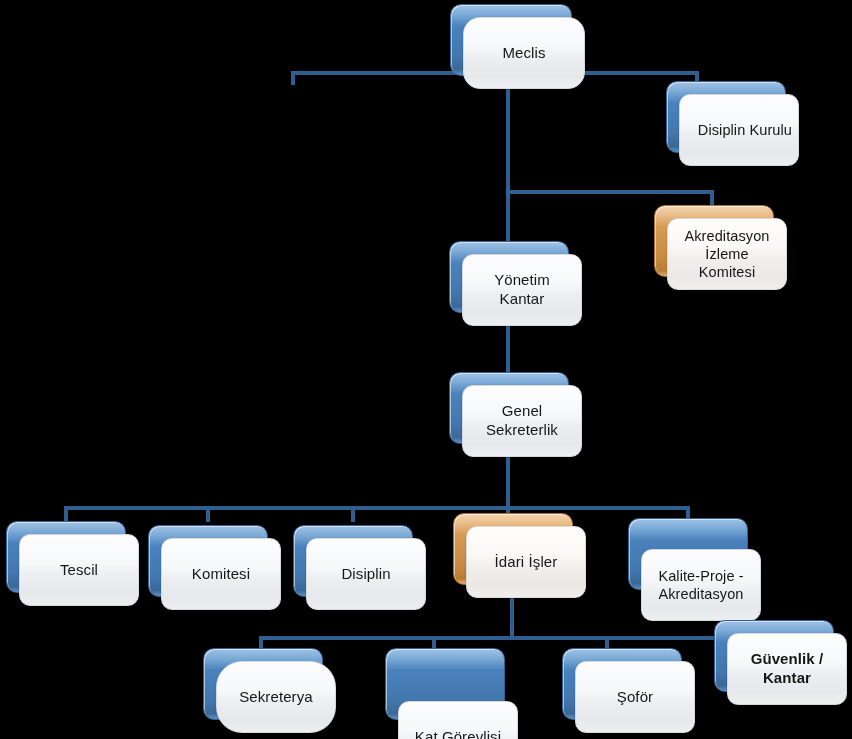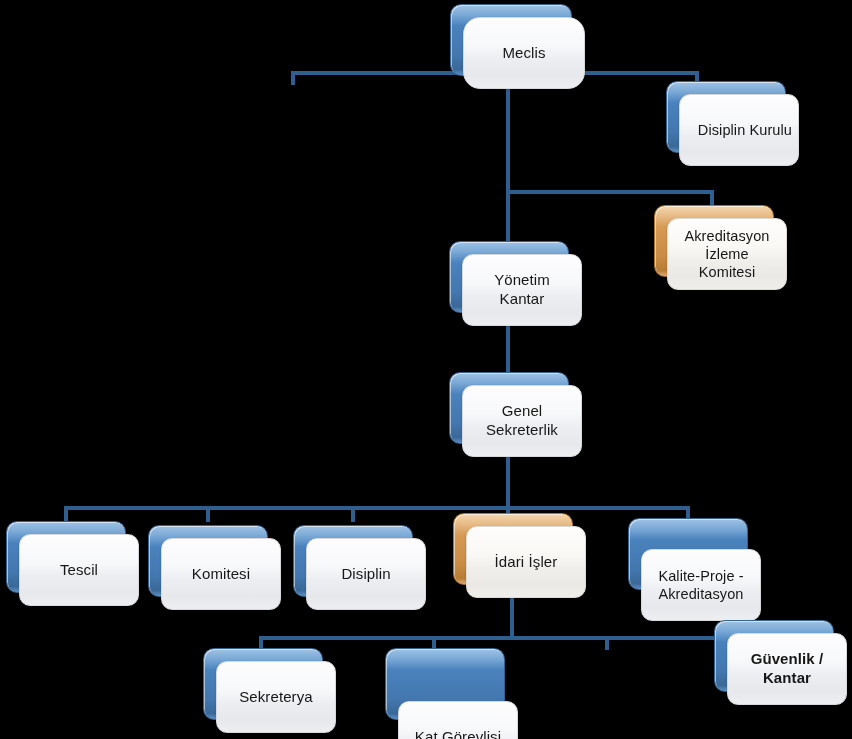--- a/index.html
+++ b/index.html
@@ -182,32 +182,38 @@
   <div class="node blue" style="left:628px; top:518px; width:120px; height:72px;">
     <div class="back"></div>
     <div class="front" style="left:13px; top:13px; width:120px; height:72px;margin-top:18px;">
       <span class="label sm">Kalite-Proje -
 Akreditasyon</span>
     </div>
   </div>
 
   <div class="node blue" style="left:203px; top:648px; width:120px; height:72px;">
     <div class="back"></div>
-    <div class="front" style="left:13px; top:13px; width:120px; height:72px;">
+    <div class="front" style="left:13px; top:13px; width:120px; height:72px;border-radius:26px;">
       <span class="label">Sekreterya</span>
     </div>
   </div>
 
   <div class="node blue" style="left:385px; top:648px; width:120px; height:72px;">
     <div class="back"></div>
     <div class="front" style="left:13px; top:13px; width:120px; height:72px;margin-top:40px;">
       <span class="label">Kat Görevlisi</span>
     </div>
   </div>
 
+  <div class="node blue" style="left:562px; top:648px; width:120px; height:72px;">
+    <div class="back"></div>
+    <div class="front" style="left:13px; top:13px; width:120px; height:72px;">
+      <span class="label">Şoför</span>
+    </div>
+  </div>
 
   <div class="node blue" style="left:714px; top:620px; width:120px; height:72px;font-weight:bold;">
     <div class="back"></div>
     <div class="front" style="left:13px; top:13px; width:120px; height:72px;">
       <span class="label">Güvenlik /
 Kantar</span>
     </div>
   </div>
 
 </div>

